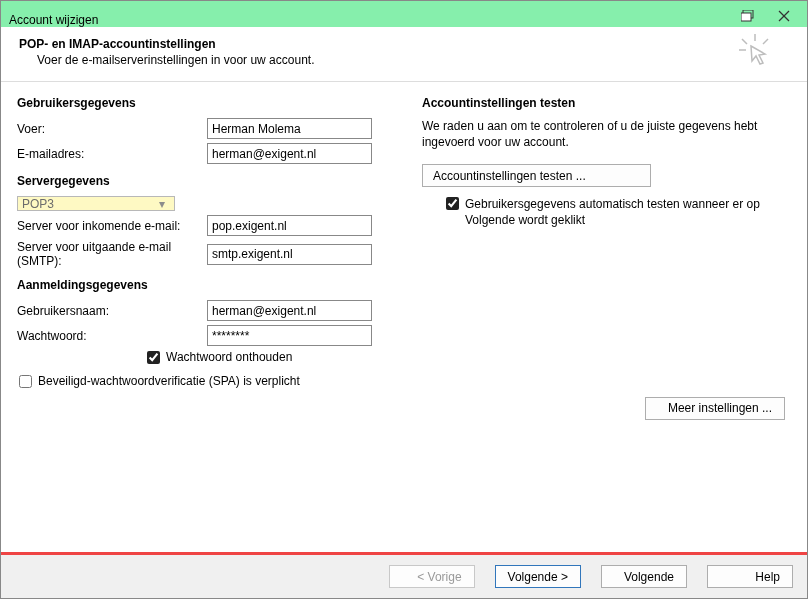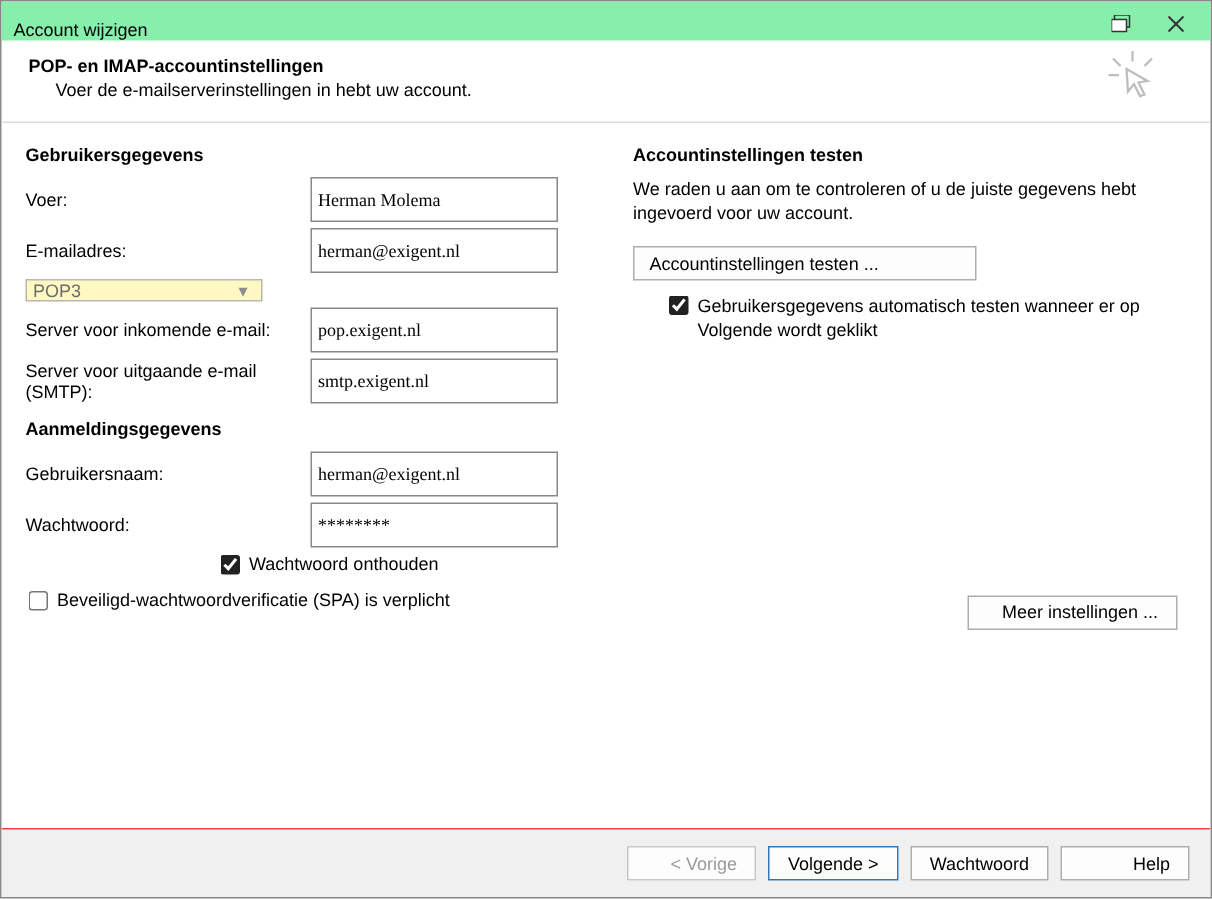--- a/index.html
+++ b/index.html
@@ -44,22 +44,22 @@
     gap: 36px;
   }
   .col { flex:1; }
   .section-title { font-weight:bold; margin: 0 0 8px 0; }
   .row { display:flex; align-items:center; margin-bottom:4px; }
   .row label.lbl { width: 190px; }
   .row input.text {
     flex: 0 0 158px;
     height: 21px;
     border: 1px solid #888;
-    padding: 14px 4px;
-    font-family: Liberation Serif, serif;
+    padding: 1px 4px;
+    font-family: Liberation Sans, sans-serif;
     font-size: 12px;
   }
   .row .select-wrap {
     flex: 0 0 158px;
     height: 15px;
     border: 1px solid #b8b8b8;
     background: #fef9c3;
     display:flex;
     align-items:center;
     padding: 0 4px;
@@ -88,27 +88,27 @@
   }
   .btn.disabled { color:#9a9a9a; border-color:#c8c8c8; cursor:default; }
   .btn.primary { border-color: #3176bb; }
   .right-check { display:flex; align-items:flex-start; gap:6px; margin-top:10px; padding-left:24px;}
   .right-check .cklabel { line-height:1.3; }
   .more-row { display:flex; justify-content:flex-end; margin-top:168px; padding-right:6px;}
   .footer {
     position:absolute;
     bottom:0; left:0; right:0;
     height:46px;
-    border-top:1px solid #ef4444;
+    border-top:3px solid #ef4444;
     background:#f0f0f0;
     display:flex;
     align-items:center;
     justify-content:flex-end;
     padding: 0 14px;
-    gap:8px;
+    gap:20px;
   }
   .footer .btn { min-width:86px; }
 </style>
 </head>
 <body>
 
 <div class="titlebar">
   <span class="title">Account wijzigen</span>
   <div class="win-btn">
     <svg width="14" height="12" viewBox="0 0 14 12">
@@ -120,21 +120,21 @@
     <svg width="12" height="12" viewBox="0 0 12 12">
         <line x1="1" y1="1" x2="11" y2="11" stroke="#333" stroke-width="1.3"></line>
         <line x1="11" y1="1" x2="1" y2="11" stroke="#333" stroke-width="1.3"></line>
       </svg>
   </div>
 </div>
 
 <div class="header">
   <div class="header-text">
     <p class="h1">POP- en IMAP-accountinstellingen</p>
-    <p class="h2">Voer de e-mailserverinstellingen in hebt uw account.</p>
+    <p class="h2">Voer de e-mailserverinstellingen in voor uw account.</p>
   </div>
   <div class="header-icon">
     <svg width="34" height="34" viewBox="0 0 34 34" stroke="#bdbdbd" fill="none" stroke-width="1.5">
       <line x1="17" y1="1" x2="17" y2="8"></line>
       <line x1="4" y1="6" x2="9" y2="11"></line>
       <line x1="30" y1="6" x2="25" y2="11"></line>
       <line x1="1" y1="17" x2="8" y2="17"></line>
       <path d="M13 13 L27 21 L21 22 L25 30 L22 31 L18 23 L14 28 Z" stroke="#bdbdbd"></path>
     </svg>
   </div>
@@ -146,20 +146,21 @@
     <p class="section-title">Gebruikersgegevens</p>
     <div class="row">
       <label class="lbl">Voer:</label>
       <input class="text" type="text" value="Herman Molema" style="">
     </div>
     <div class="row">
       <label class="lbl">E-mailadres:</label>
       <input class="text" type="text" value="herman@exigent.nl" style="">
     </div>
 
+    <p class="section-title" style="margin-top:10px">Servergegevens</p>
     <div class="row">
       <div class="select-wrap">
         <span>POP3</span>
         <span class="chev">▾</span>
       </div>
     </div>
     <div class="row">
       <label class="lbl">Server voor inkomende e-mail:</label>
       <input class="text" type="text" value="pop.exigent.nl" style="">
     </div>
@@ -197,15 +198,15 @@
     </div>
     <div class="more-row">
       <button class="btn" style="width:140px">Meer instellingen ...</button>
     </div>
   </div>
 </div>
 
 <div class="footer">
   <button class="btn disabled" disabled="">&lt; Vorige</button>
   <button class="btn primary">Volgende &gt;</button>
-  <button class="btn">Wachtwoord</button>
+  <button class="btn">Volgende</button>
   <button class="btn">Help</button>
 </div>
 
 </body></html>

